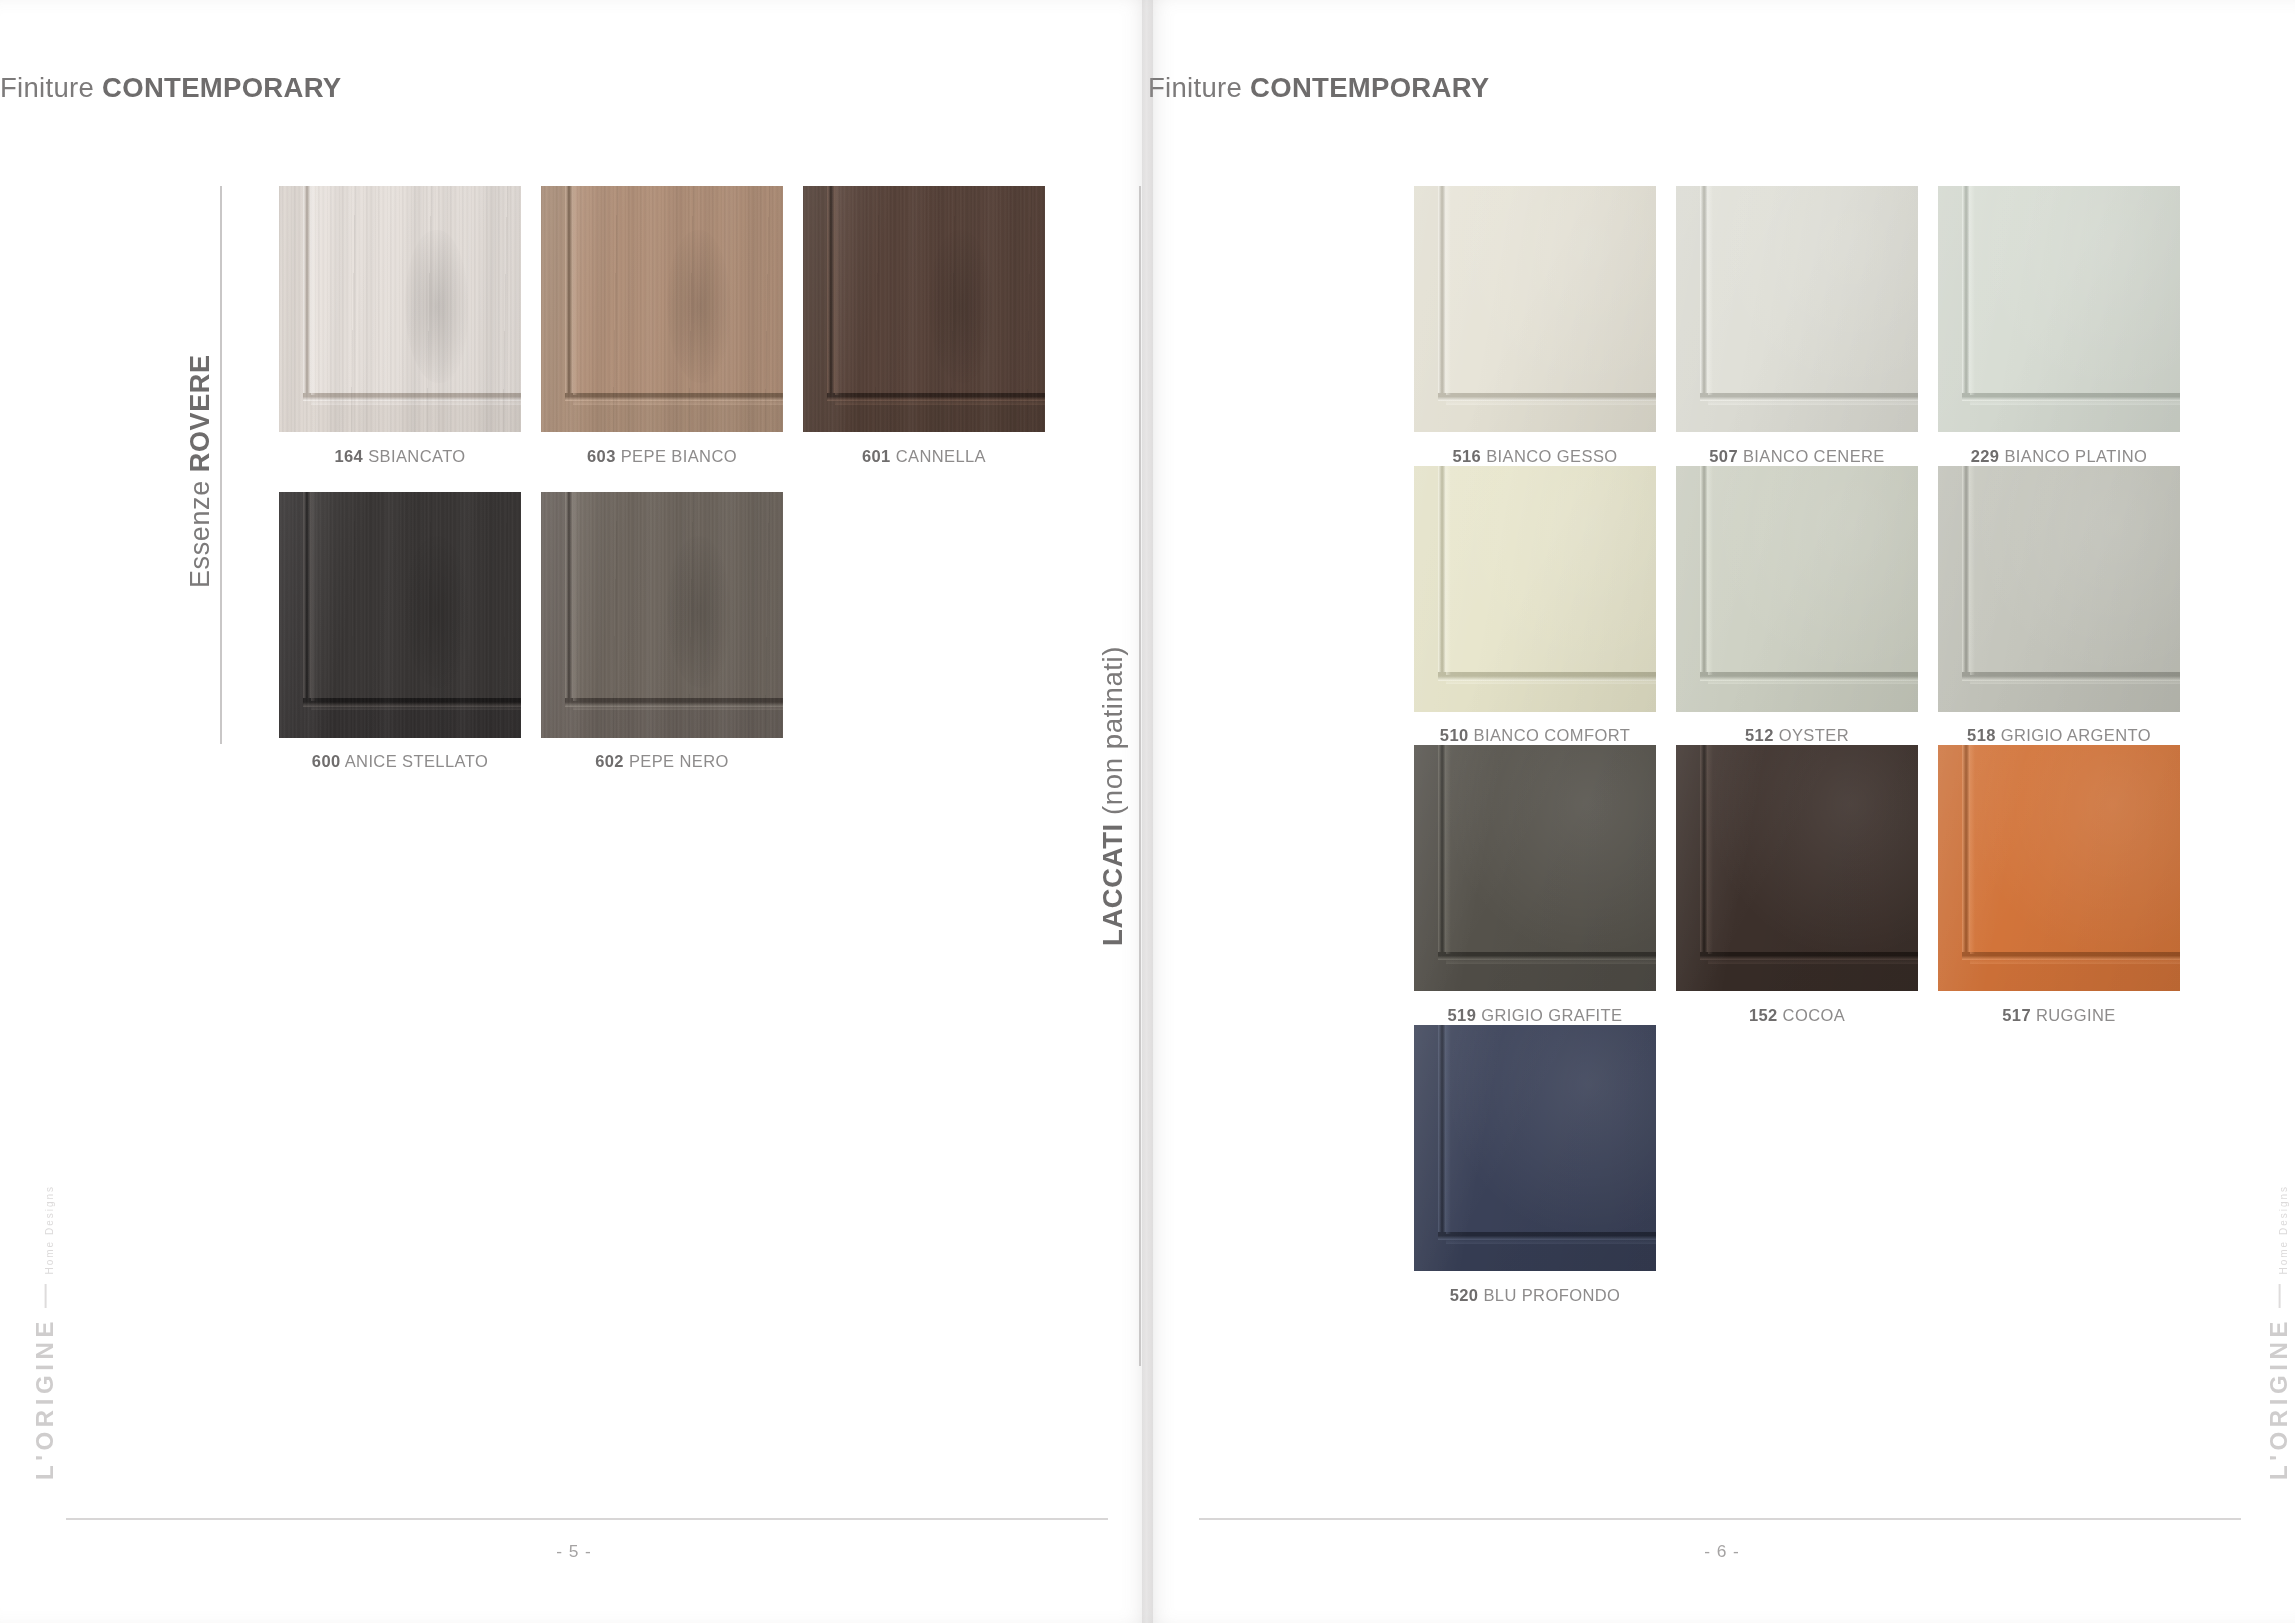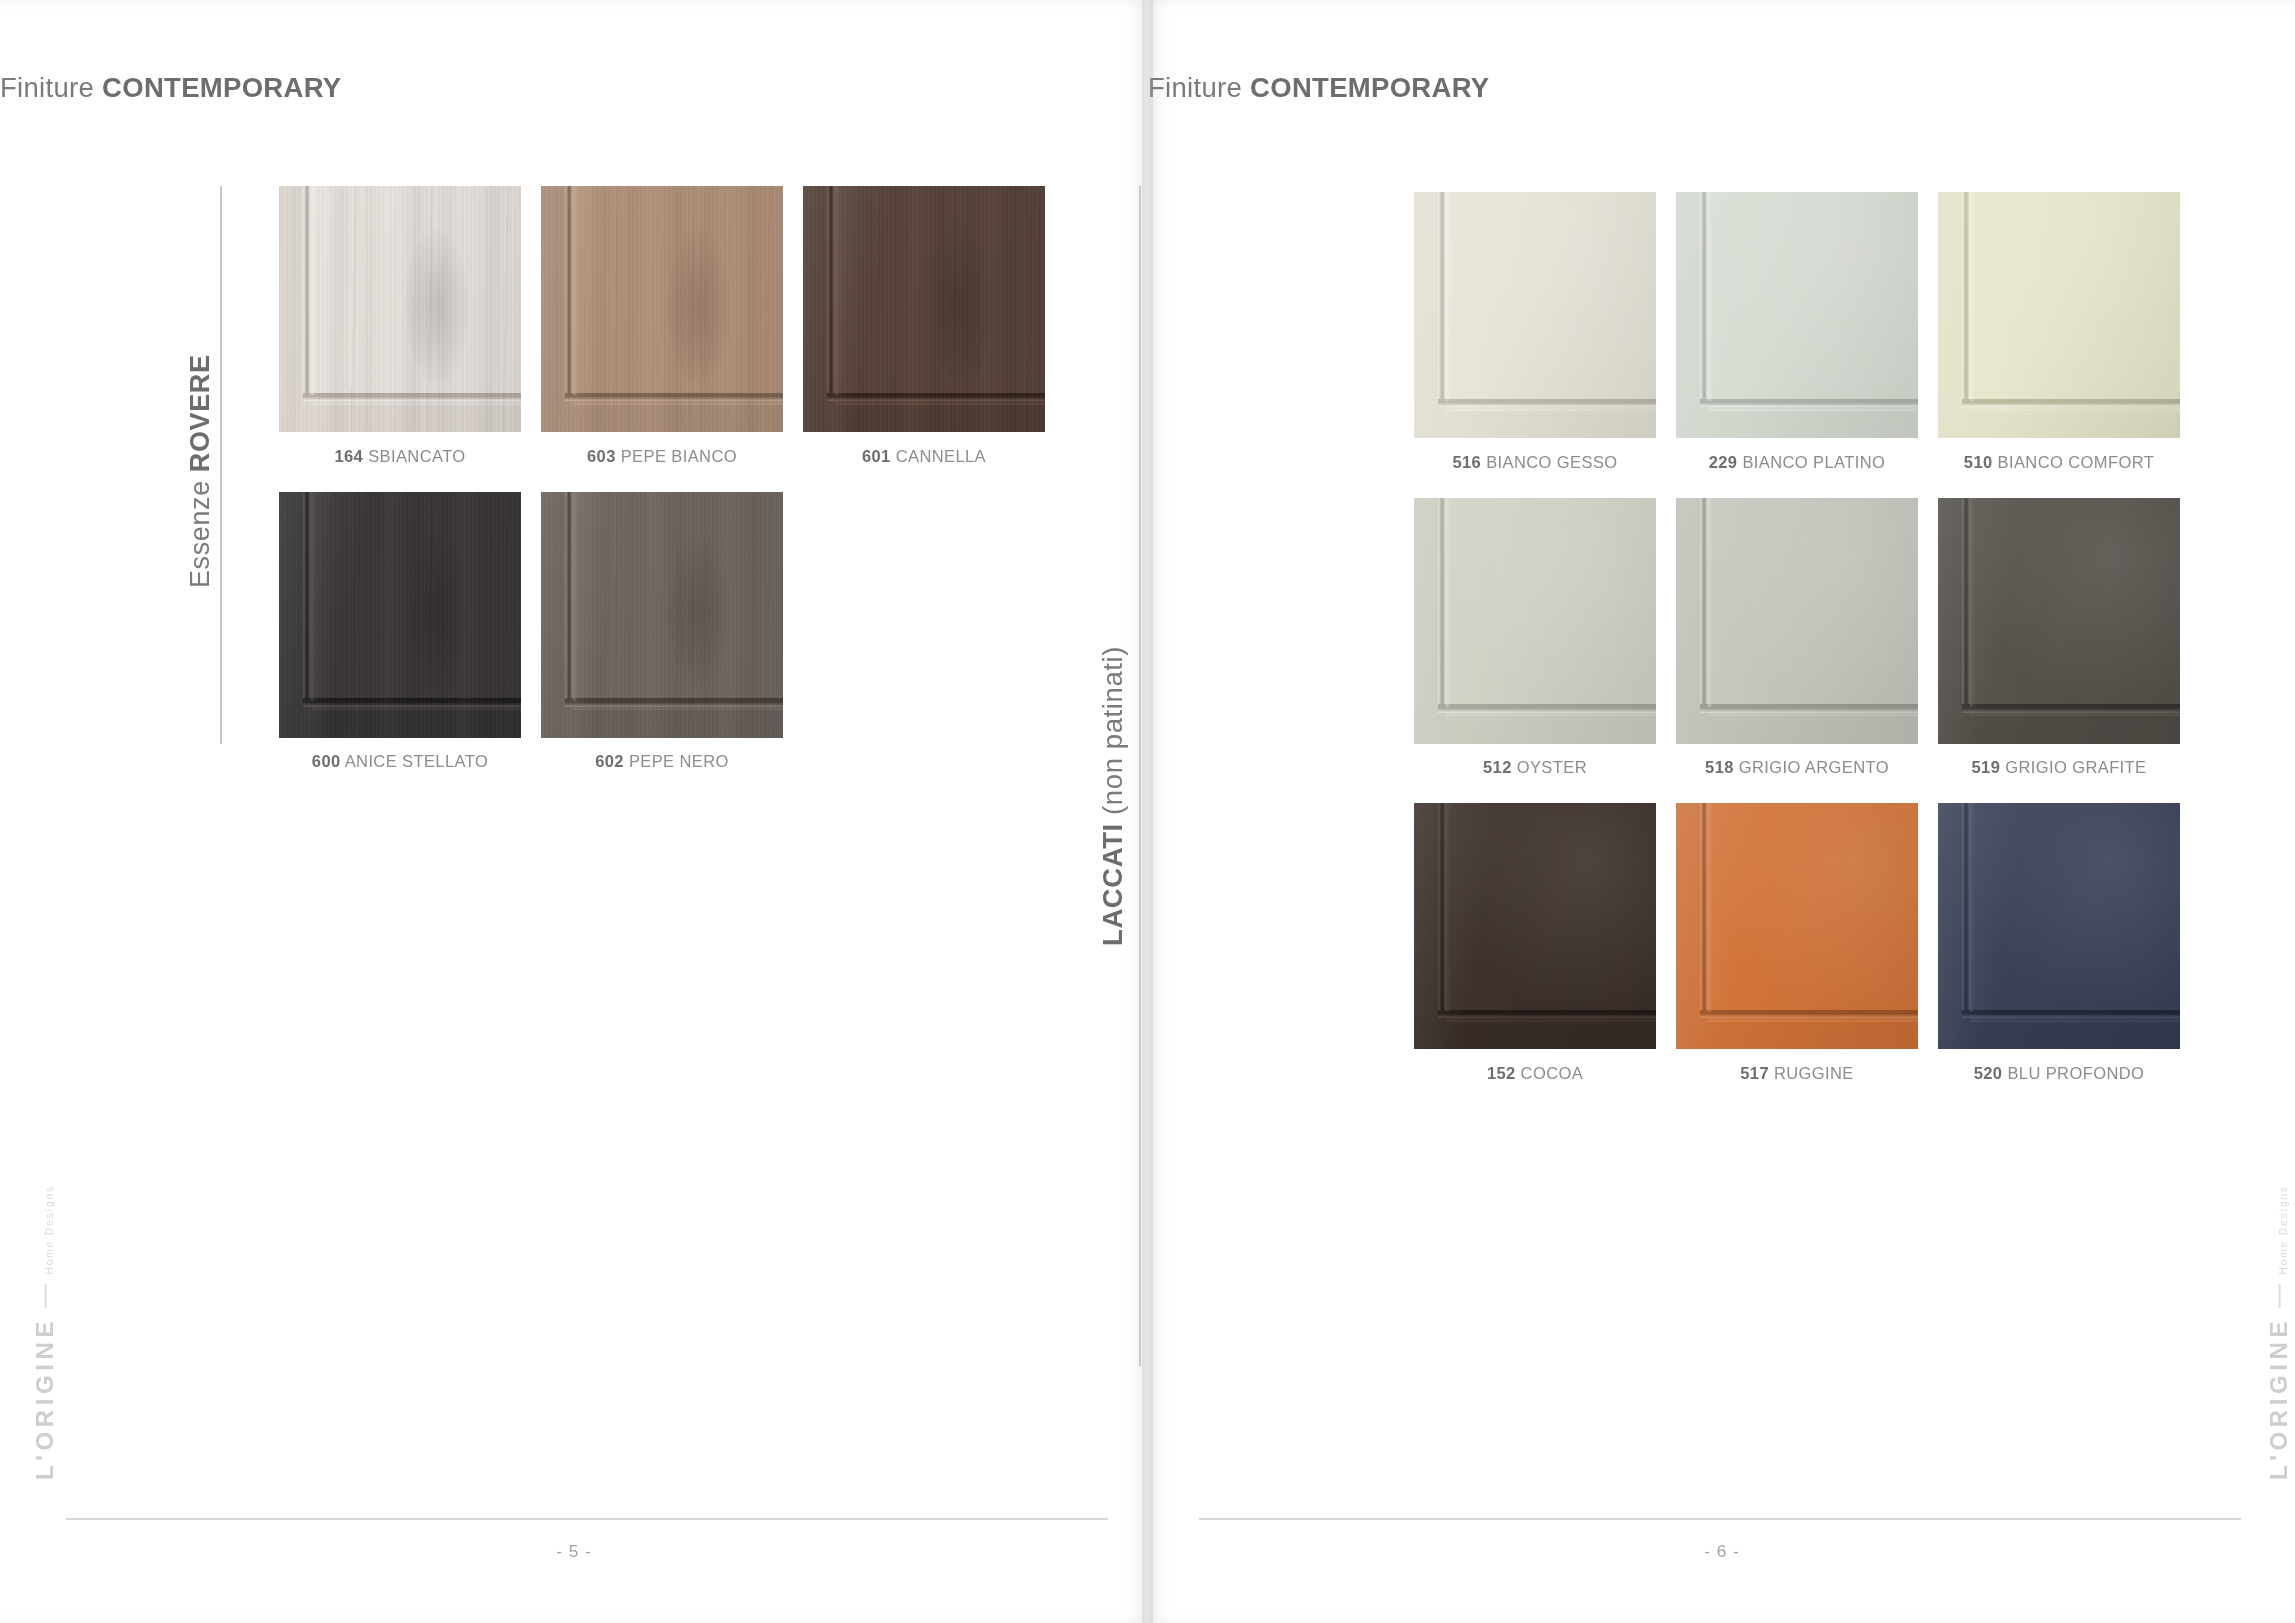--- a/index.html
+++ b/index.html
@@ -332,37 +332,50 @@
 
     <div class="page-header">
       <span>Finiture </span><span class="hdr-bold">CONTEMPORARY</span>
     </div>
 
     <div class="vlabel vlabel-right" style="left:-51px;">
       <span></span><span class="vb">LACCATI</span><span> (non patinati)</span>
     </div>
     <div class="vrule" style="left:-9.2px; top:186px; height:1180px;"></div>
 
-    <div class="grid" style="left:266px; top:192px; row-gap:26px;">
+    <div class="grid" style="left:266px; top:186px; ">
 
     <div class="cell">
           <div class="swatch lacquer">
             <div class="base" style="background: rgb(226, 223, 210);"></div>
             <div class="panel" style="background: rgb(231, 228, 216);"></div>
             <div class="groove-v" style="background: linear-gradient(90deg, rgb(244, 242, 234) 0%, rgb(189, 185, 171) 45%, rgb(189, 185, 171) 60%, rgb(244, 242, 234) 100%);"></div>
             <div class="groove-h" style="background: linear-gradient(rgb(189, 185, 171) 0%, rgb(189, 185, 171) 45%, rgb(244, 242, 234) 100%);"></div>
             <div class="bevel-v" style="background: linear-gradient(90deg, rgb(244, 242, 234) 0%, rgba(255, 255, 255, 0) 100%); opacity: 0.55;"></div>
             <div class="bevel-h" style="background: linear-gradient(rgba(255, 255, 255, 0) 0%, rgb(244, 242, 234) 100%); opacity: 0.5;"></div>
             <div class="sheen"></div>
             <div class="shade"></div>
           </div>
           <div class="caption"><span class="code">516</span><span> BIANCO GESSO</span></div>
         </div>
         <div class="cell">
           <div class="swatch lacquer">
+            <div class="base" style="background: rgb(218, 218, 210);"></div>
+            <div class="panel" style="background: rgb(224, 224, 216);"></div>
+            <div class="groove-v" style="background: linear-gradient(90deg, rgb(241, 241, 235) 0%, rgb(182, 182, 173) 45%, rgb(182, 182, 173) 60%, rgb(241, 241, 235) 100%);"></div>
+            <div class="groove-h" style="background: linear-gradient(rgb(182, 182, 173) 0%, rgb(182, 182, 173) 45%, rgb(241, 241, 235) 100%);"></div>
+            <div class="bevel-v" style="background: linear-gradient(90deg, rgb(241, 241, 235) 0%, rgba(255, 255, 255, 0) 100%); opacity: 0.55;"></div>
+            <div class="bevel-h" style="background: linear-gradient(rgba(255, 255, 255, 0) 0%, rgb(241, 241, 235) 100%); opacity: 0.5;"></div>
+            <div class="sheen"></div>
+            <div class="shade"></div>
+          </div>
+          <div class="caption"><span class="code">507</span><span> BIANCO CENERE</span></div>
+        </div>
+        <div class="cell">
+          <div class="swatch lacquer">
             <div class="base" style="background: rgb(210, 215, 206);"></div>
             <div class="panel" style="background: rgb(216, 221, 212);"></div>
             <div class="groove-v" style="background: linear-gradient(90deg, rgb(234, 238, 231) 0%, rgb(174, 180, 170) 45%, rgb(174, 180, 170) 60%, rgb(234, 238, 231) 100%);"></div>
             <div class="groove-h" style="background: linear-gradient(rgb(174, 180, 170) 0%, rgb(174, 180, 170) 45%, rgb(234, 238, 231) 100%);"></div>
             <div class="bevel-v" style="background: linear-gradient(90deg, rgb(234, 238, 231) 0%, rgba(255, 255, 255, 0) 100%); opacity: 0.55;"></div>
             <div class="bevel-h" style="background: linear-gradient(rgba(255, 255, 255, 0) 0%, rgb(234, 238, 231) 100%); opacity: 0.5;"></div>
             <div class="sheen"></div>
             <div class="shade"></div>
           </div>
           <div class="caption"><span class="code">229</span><span> BIANCO PLATINO</span></div>

